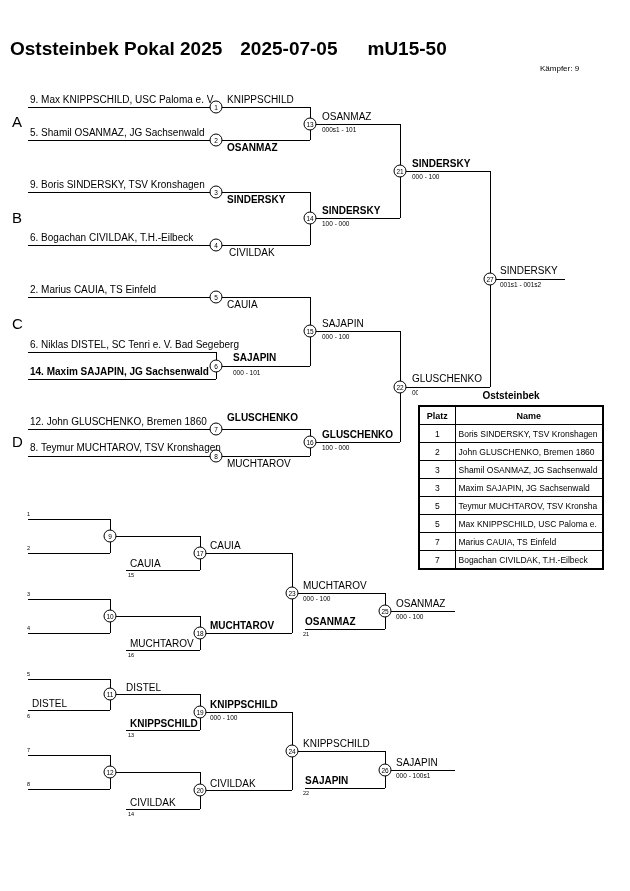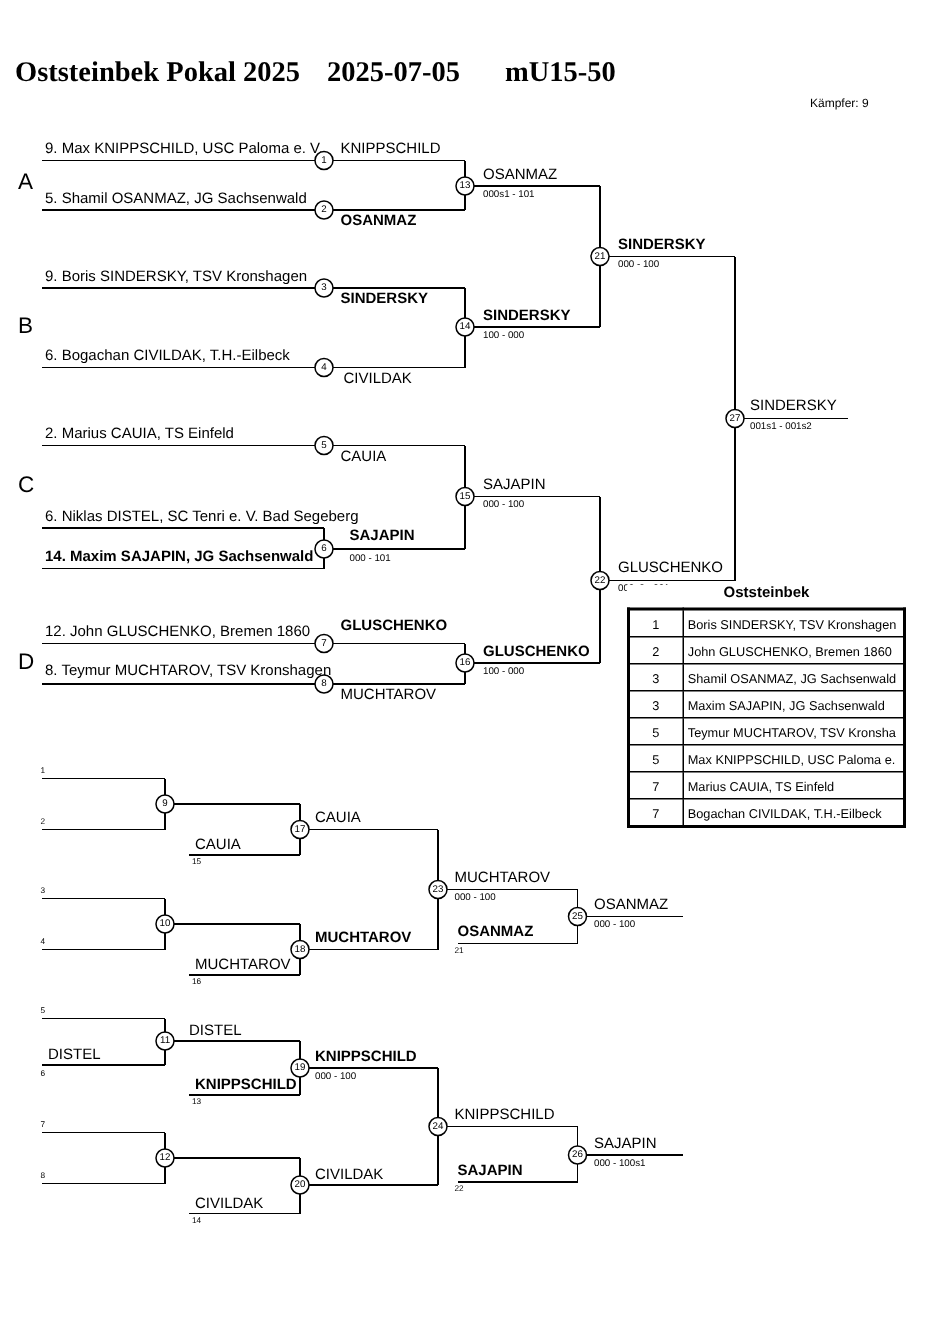--- a/index.html
+++ b/index.html
@@ -3,21 +3,21 @@
 <meta charset="utf-8">
 <style>
   html,body { margin:0; padding:0; background:#ffffff; }
   .page {
     position:relative; width:630px; height:891px; background:#fff;
     font-family:"Liberation Sans", sans-serif; color:#000; overflow:hidden;
   }
   svg.lines { position:absolute; left:0; top:0; pointer-events:none; }
   .ttl { position:absolute; left:10px; top:38px; display:flex; align-items:baseline;
          font-size:19px; font-weight:700; white-space:nowrap; }
-  .ttl span { margin-right:18px;font-family:Liberation Serif, serif; }
+  .ttl span { margin-right:18px; }
   .ttl span:last-child { margin-right:0; margin-left:12px; }
   .kmp { position:absolute; font-size:8px; }
   .grp { position:absolute; font-size:15px; line-height:16px; }
   .nm  { position:absolute; font-size:10px; line-height:10px; white-space:nowrap; }
   .sc  { position:absolute; font-size:6.5px; line-height:8px; white-space:nowrap; }
   .tn  { position:absolute; font-size:5.5px; line-height:6px; }
   .b   { font-weight:700; }
   .circ{ position:absolute; width:13px; height:13px; box-sizing:border-box;
          border:1px solid #000; border-radius:50%; background:#fff;
          display:flex; align-items:center; justify-content:center;
@@ -176,20 +176,24 @@
   <div class="circ" style="left:385px;top:770px">26</div>
 
   <div class="res">
     <div class="res-title">Oststeinbek</div>
     <table class="rtab">
       <colgroup>
           <col class="c-platz">
           <col>
         </colgroup>
       <tbody>
+          <tr>
+        <th>Platz</th>
+        <th>Name</th>
+      </tr>
       <tr>
         <td class="pl">1</td>
         <td class="nmc">Boris SINDERSKY, TSV Kronshagen</td>
       </tr>
       <tr>
         <td class="pl">2</td>
         <td class="nmc">John GLUSCHENKO, Bremen 1860</td>
       </tr>
       <tr>
         <td class="pl">3</td>

